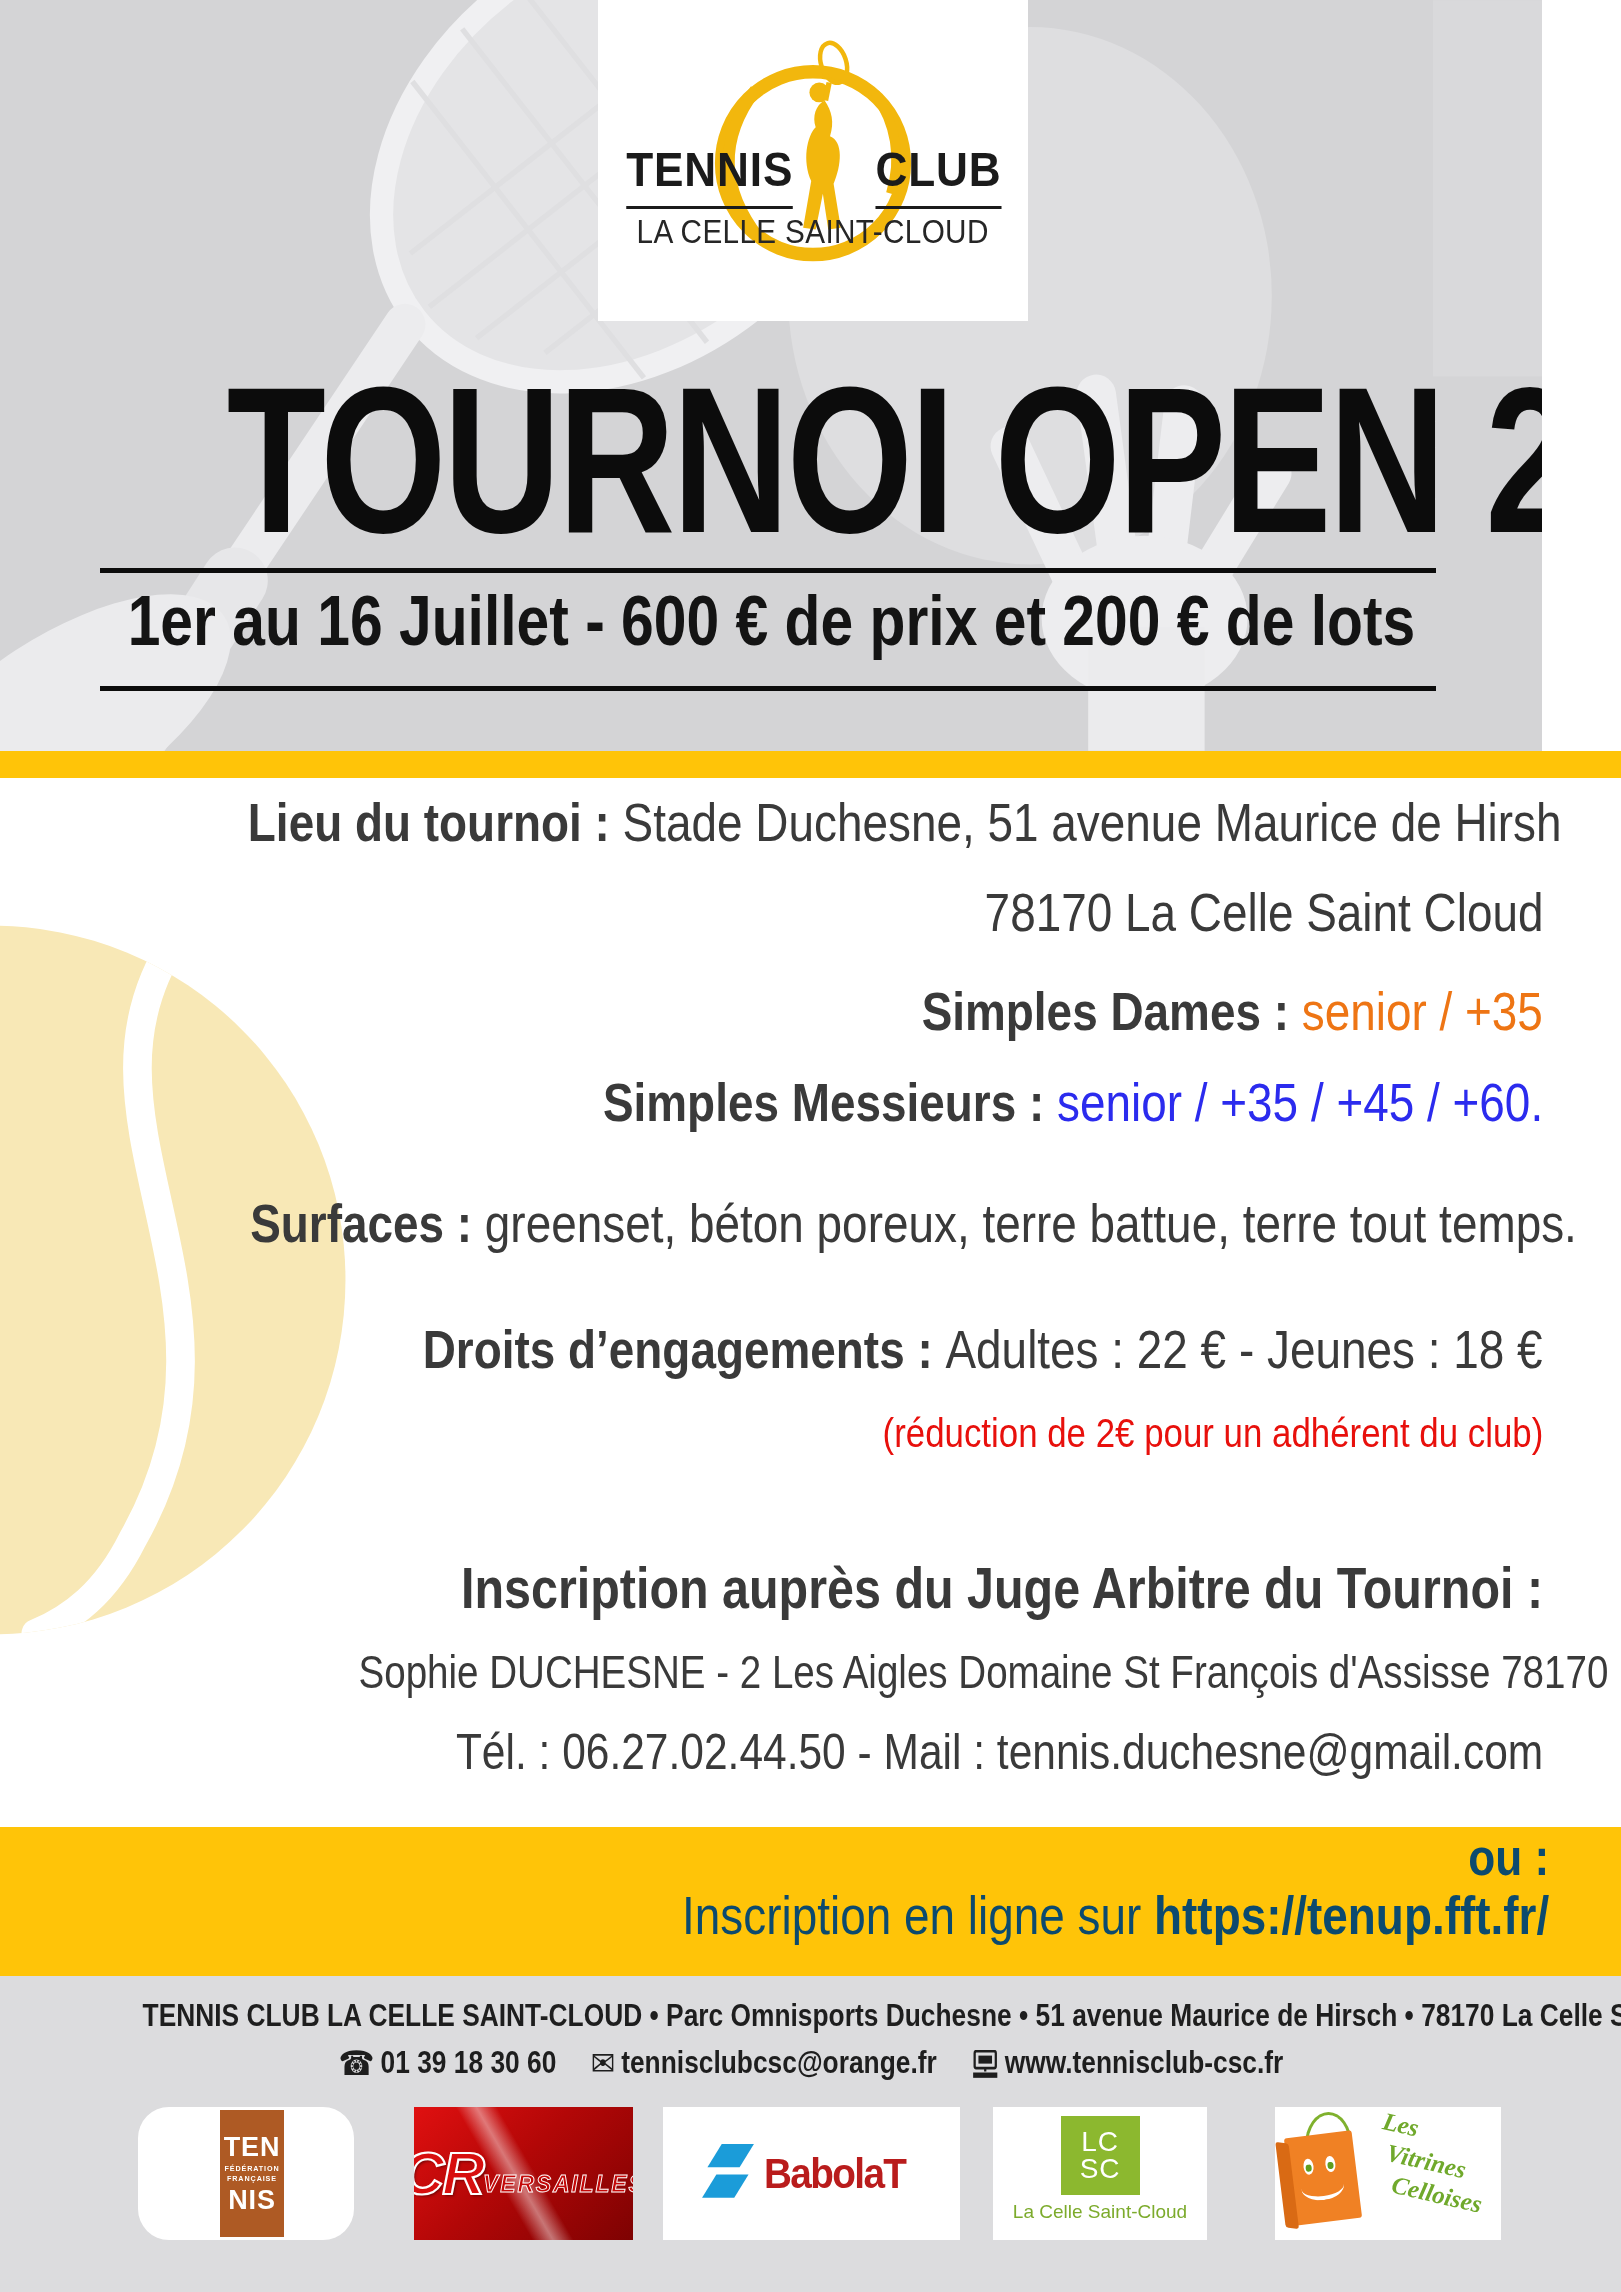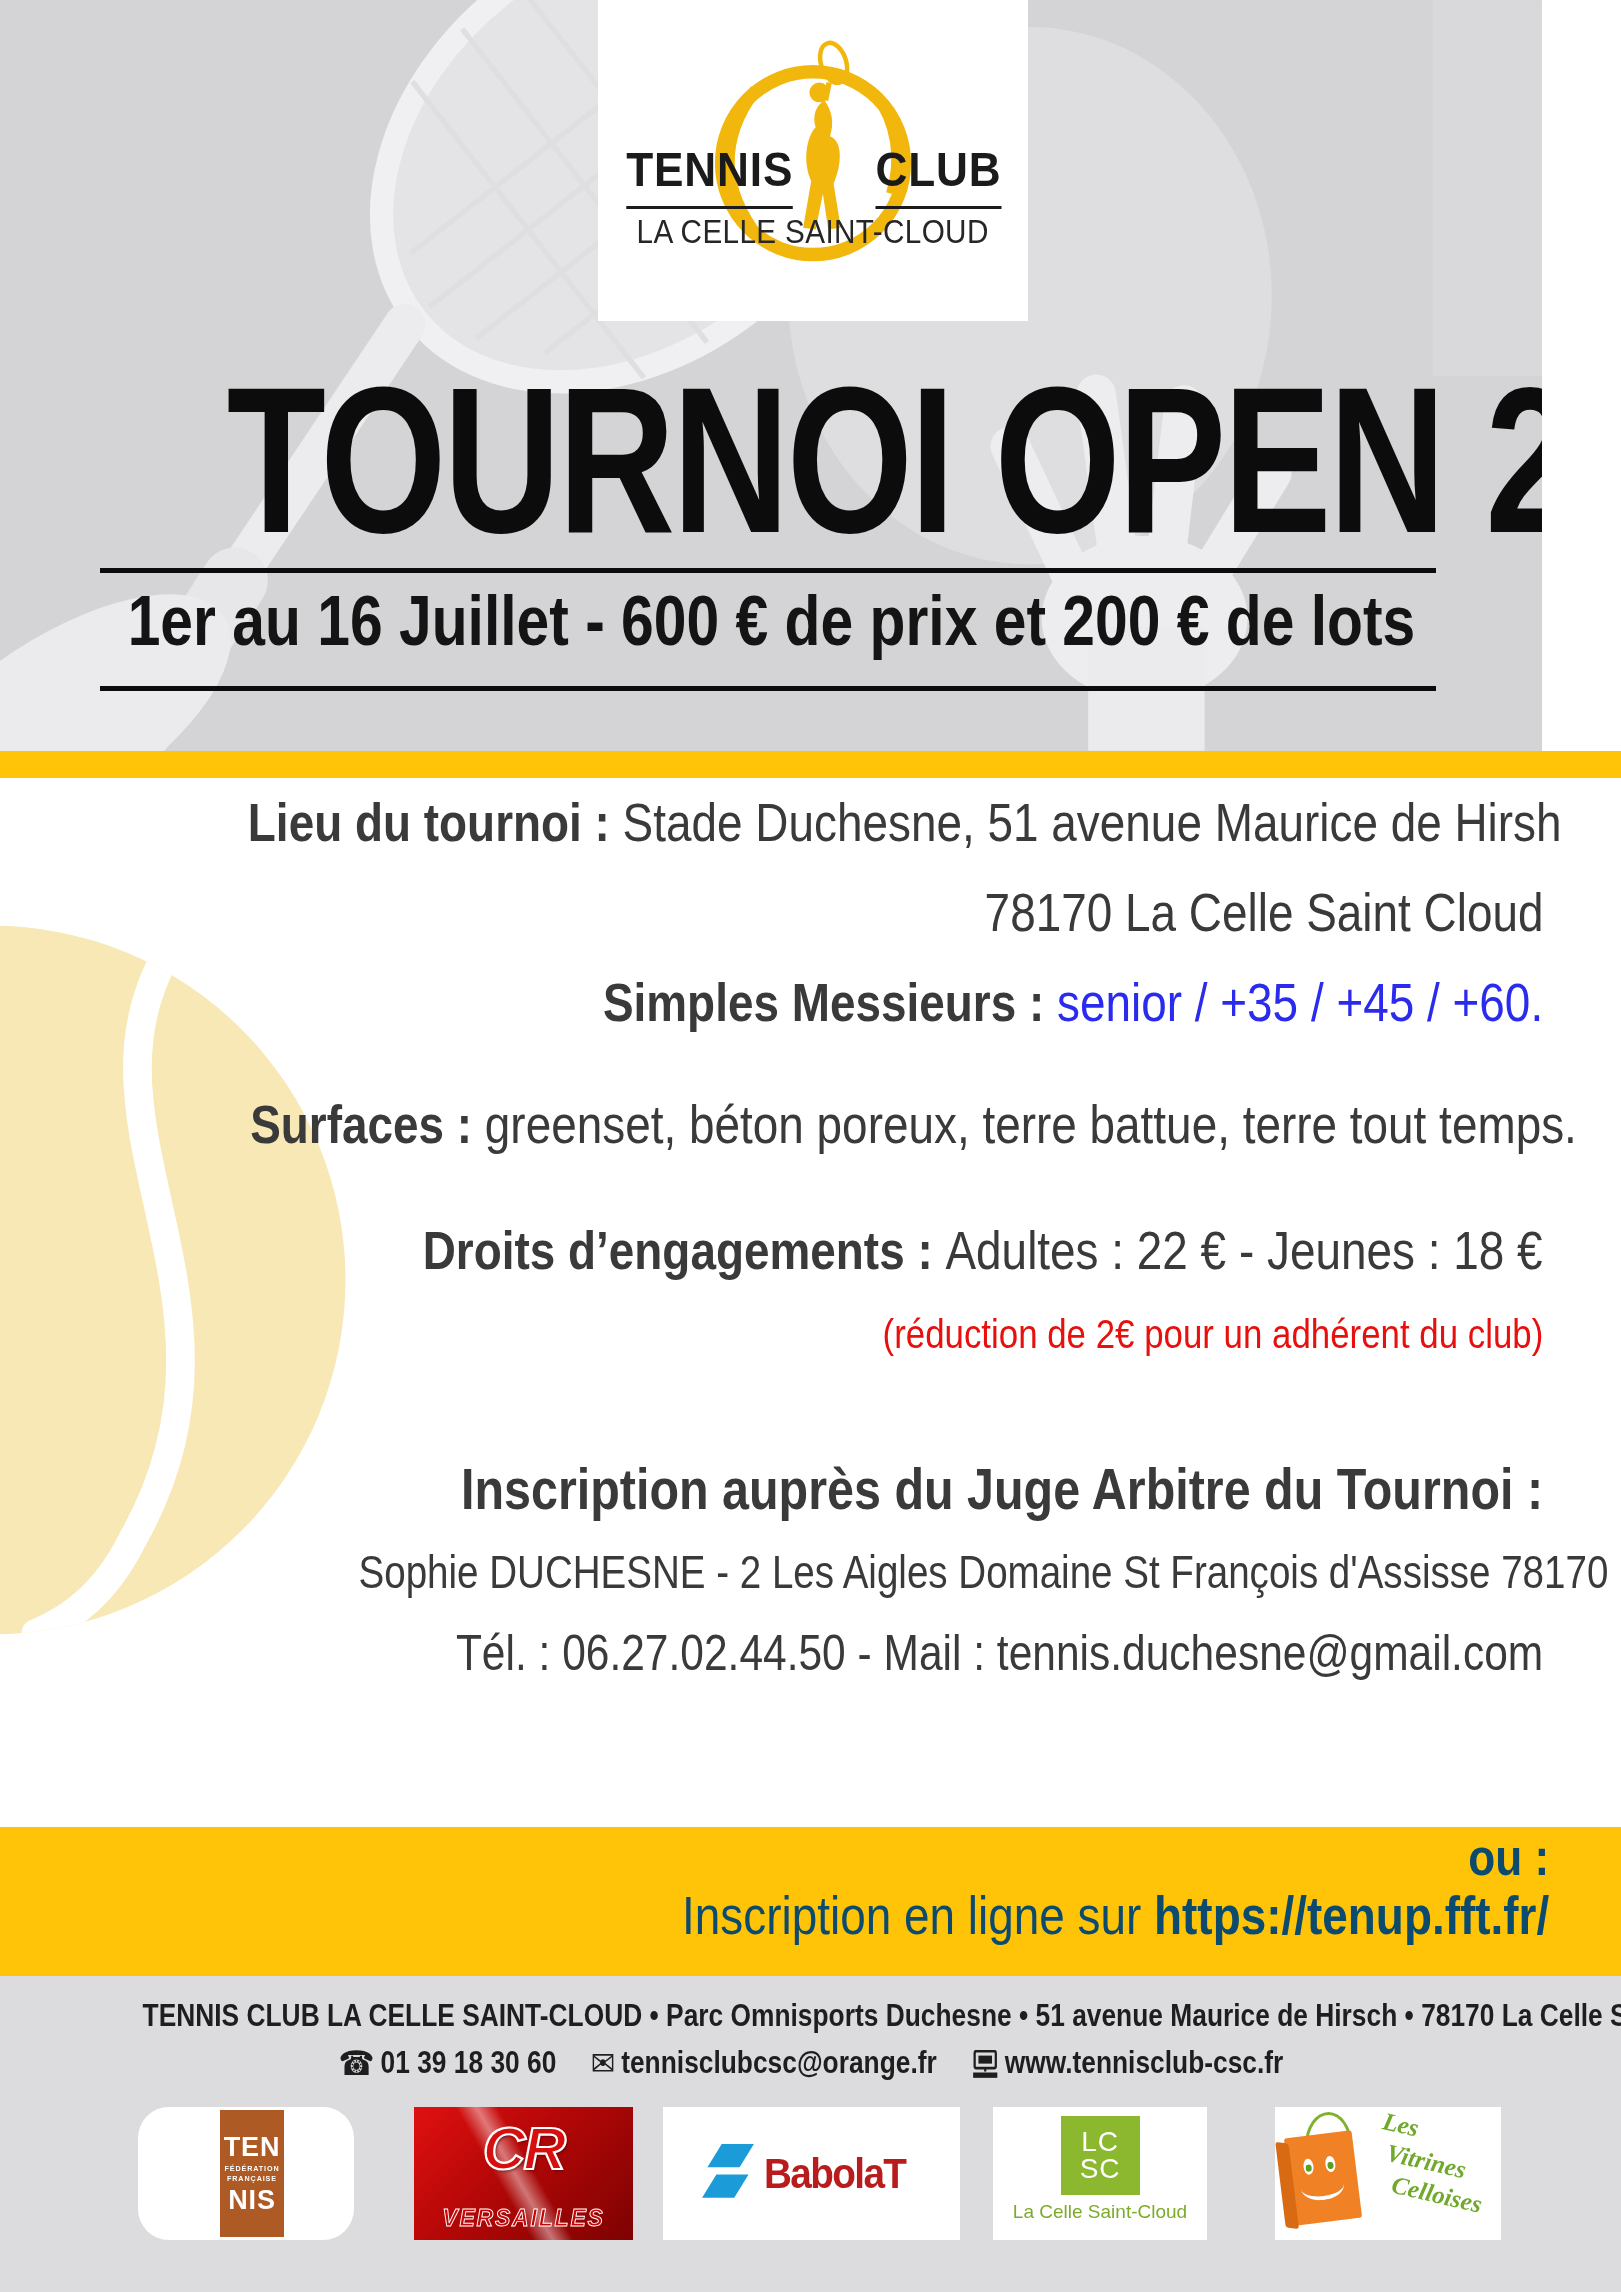--- a/index.html
+++ b/index.html
@@ -82,21 +82,21 @@
      background:linear-gradient(60deg,transparent 40%,rgba(255,255,255,.45) 47%,transparent 54%);}
   #sp-bab{left:663px;width:297px;}
   #sp-lcsc{left:993px;width:214px;}
   #sp-vit{left:1275px;width:226px;}
 
   .fft-strip{position:absolute;left:82px;top:2.7px;bottom:2.7px;width:64px;background:#ae5a24;color:#fff;
              display:flex;flex-direction:column;align-items:center;justify-content:center;text-align:center;}
   .fft-big{font-size:27px;font-weight:700;letter-spacing:0.9px;line-height:1.05;}
   .fft-small{font-size:7.2px;font-weight:700;letter-spacing:0.9px;line-height:1.3;margin:2.7px 0;}
 
-  .cr-wrap{position:absolute;left:0;right:0;top:0;bottom:0;display:flex;flex-direction:column;
+  .cr-wrap{position:absolute;left:0;right:0;top:0;bottom:0;display:flex;flex-direction:row;
            align-items:center;justify-content:center;}
   .cr-big{font-size:59px;font-weight:900;font-style:italic;color:#d80f0f;letter-spacing:-1.8px;
           -webkit-text-stroke:2.2px #ffffff;text-shadow:1.8px 1.8px 2.7px rgba(60,0,0,.6);}
   .cr-city{font-size:23px;font-weight:700;font-style:italic;color:#c40808;letter-spacing:1.8px;
            -webkit-text-stroke:0.9px #ffffff;margin-top:22px;}
 
   .bab-wrap{position:absolute;left:0;right:0;top:0;bottom:0;display:flex;align-items:center;justify-content:center;gap:10.7px;}
   .bab-name{font-size:43px;font-weight:800;color:#b91c1c;letter-spacing:-1.8px;}
   .bab-name .sqz{transform:scaleX(.9);}
 
@@ -199,20 +199,23 @@
     </g>
   </svg>
 
   <main class="bodytxt">
     <div class="row r1">
       <span class="sqz sqz-r"><b>Lieu du tournoi : </b><span>Stade Duchesne, 51 avenue Maurice de Hirsh</span></span>
     </div>
     <div class="row r2">
       <span class="sqz sqz-r">78170 La Celle Saint Cloud</span>
     </div>
+    <div class="row r3">
+      <span class="sqz sqz-r"><b>Simples Dames : </b><span class="orange">senior / +35</span></span>
+    </div>
     <div class="row r4">
       <span class="sqz sqz-r"><b>Simples Messieurs : </b><span class="blue">senior / +35 / +45 / +60.</span></span>
     </div>
     <div class="row r5">
       <span class="sqz sqz-r"><b>Surfaces : </b><span>greenset, béton poreux, terre battue, terre tout temps.</span></span>
     </div>
     <div class="row r6">
       <span class="sqz sqz-r"><b>Droits d’engagements : </b><span>Adultes : 22 € - Jeunes : 18 €</span></span>
     </div>
     <div class="row r7">

